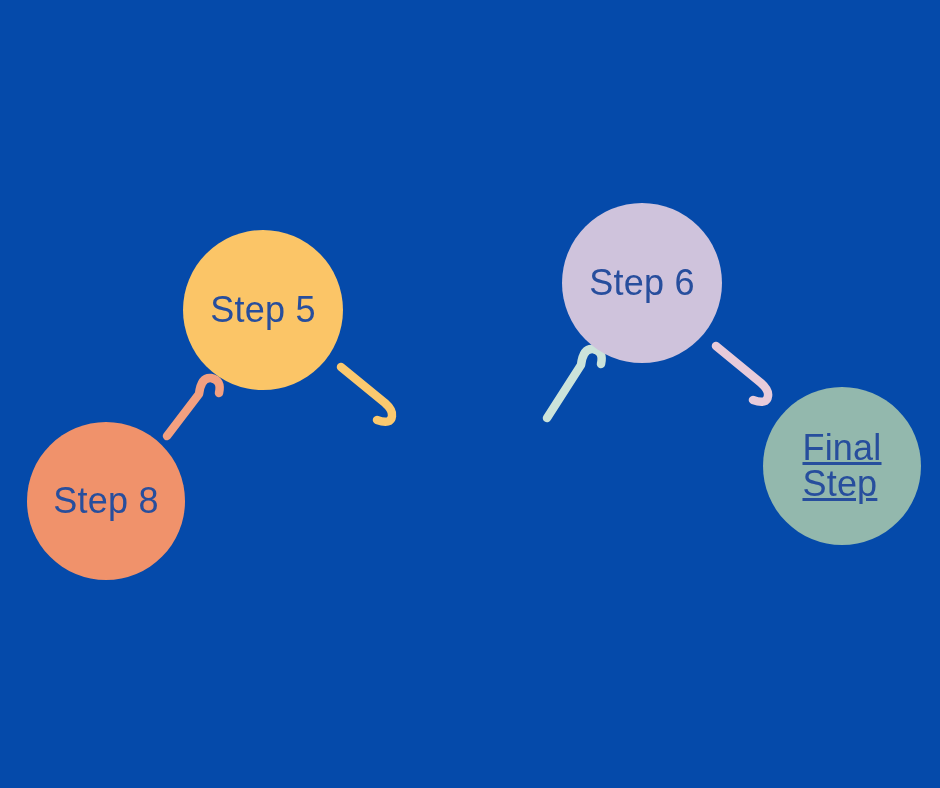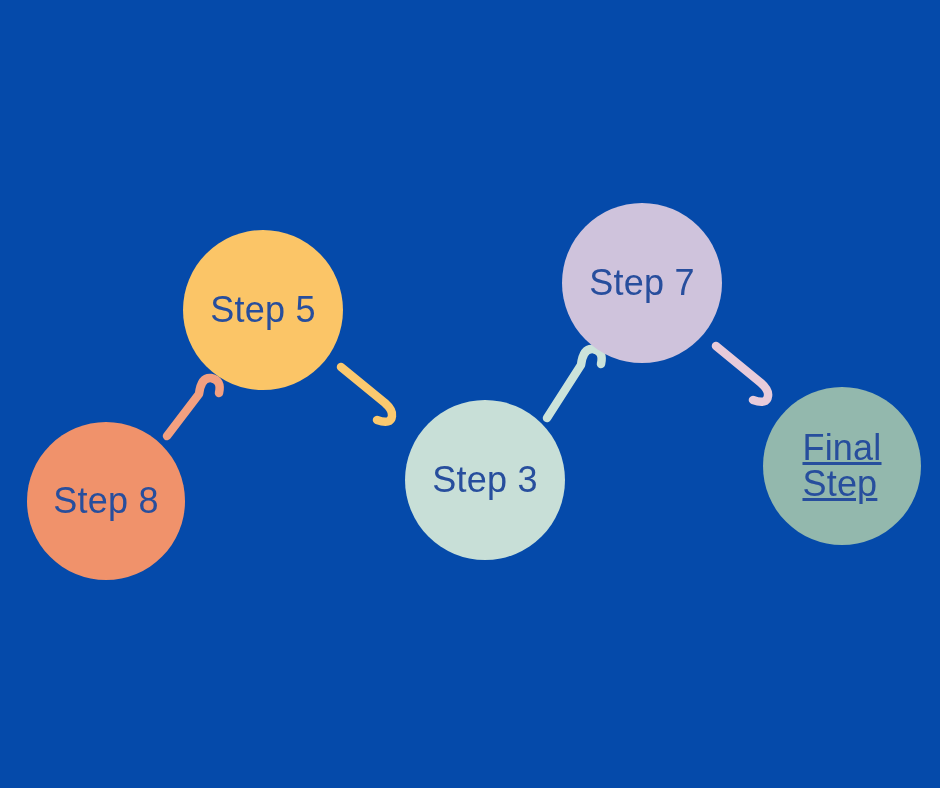--- a/index.html
+++ b/index.html
@@ -46,26 +46,23 @@
   </svg>
 
   <div id="c1" class="step-circle" style="background-color: rgb(240, 146, 107);">
     <span class="step-label" style="color: rgb(39, 78, 157);">Step 8</span>
   </div>
 
   <div id="c2" class="step-circle" style="background-color: rgb(251, 197, 103);">
     <span class="step-label" style="color: rgb(39, 78, 157);">Step 5</span>
   </div>
 
-  <div id="c3" class="step-circle" style="background-color: rgb(200, 223, 215);">
-    <span class="step-label" style="color: rgb(39, 78, 157);">Step 3</span>
-  </div>
 
   <div id="c4" class="step-circle" style="background-color: rgb(207, 195, 220);">
-    <span class="step-label" style="color: rgb(39, 78, 157);">Step 7</span>
+    <span class="step-label" style="color: rgb(39, 78, 157);">Step 6</span>
   </div>
 
   <div id="c5" class="step-circle final" style="background-color: rgb(147, 184, 173);">
     <span class="step-label" style="color: rgb(39, 78, 157);">Final
 Step</span>
   </div>
 
 </div>
 
 </body></html>

